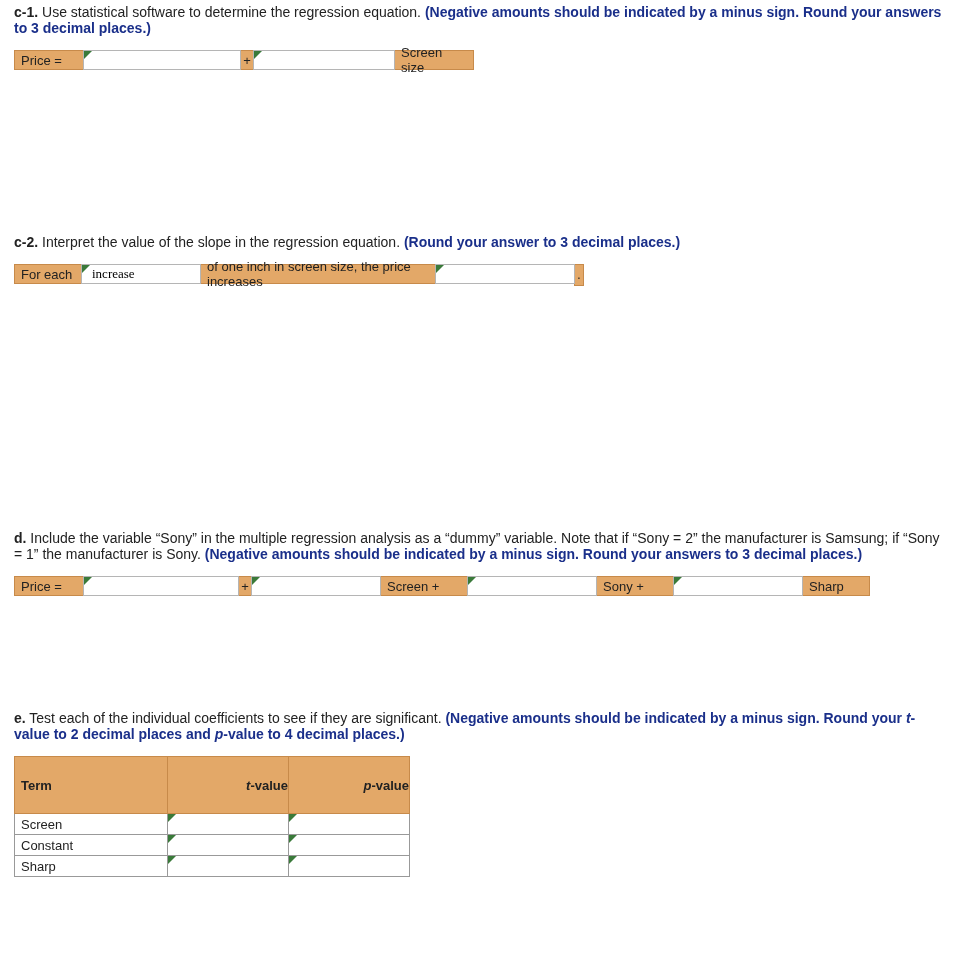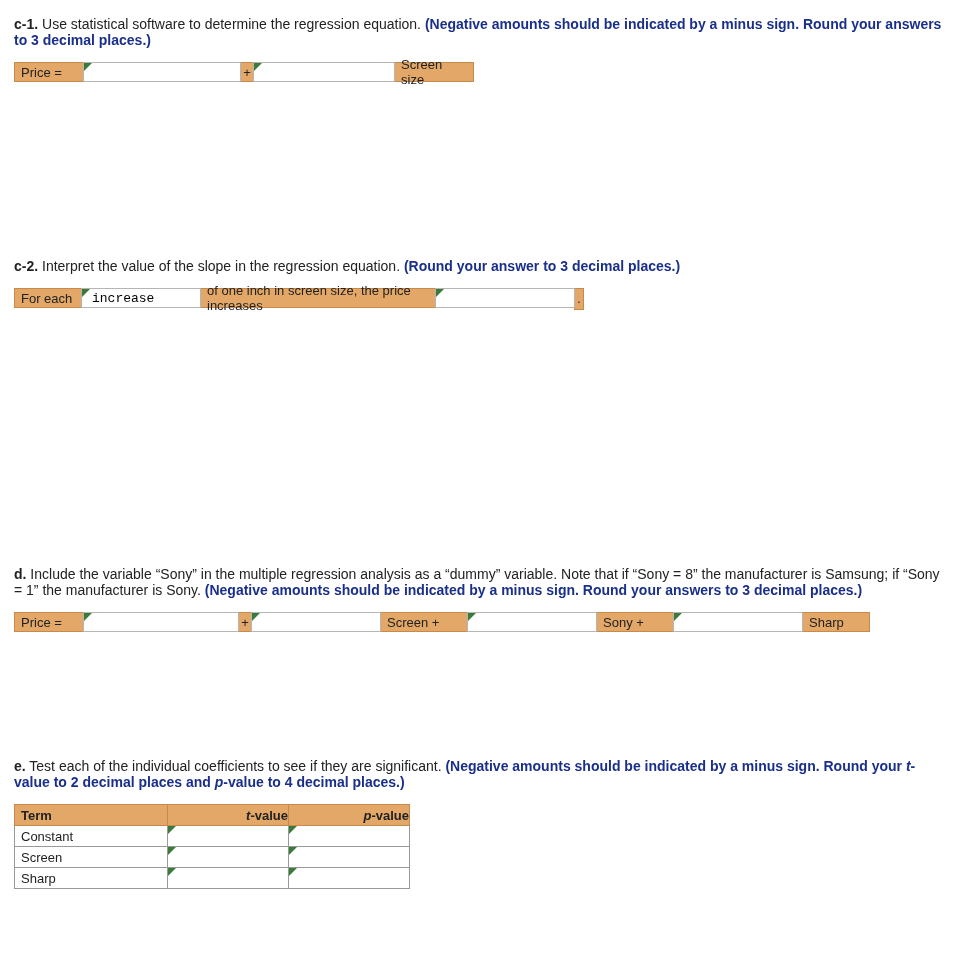--- a/index.html
+++ b/index.html
@@ -1,34 +1,34 @@
 <!DOCTYPE html>
 <html><head>
 <meta charset="utf-8">
 <style>
 html,body{margin:0;padding:0;font-family:Arial,Helvetica,sans-serif;font-size:14px;color:#222;background:#fff}
 .page{width:957px;padding:0 14px 20px 14px;box-sizing:border-box}
-.q{margin-top:16px}
+.q{margin-top:4px}
 .q-label{font-weight:bold}
 .q-text{color:#222}
 .bold-blue{color:#1a2f8a;font-weight:bold}
 .row{display:flex;align-items:flex-start;margin-top:14px}
 .cell{border:1px solid #999;display:flex;align-items:center;padding:0 6px;height:20px;font-size:13px;box-sizing:border-box}
 .lab{background:#e3a868;border-color:#c78a4a}
 .in-cell{background:#fff;border-color:#b5b5b5;margin-left:-1px;position:relative;padding:0}
 .in-cell::before{content:"";position:absolute;left:0;top:0;border-top:8px solid #3a7a3a;border-right:8px solid transparent}
-.in-cell input{border:none;outline:none;width:100%;height:100%;padding:0 4px 0 10px;font-size:13px;font-family:Liberation Mono, monospace;background:transparent}
+.in-cell input{border:none;outline:none;width:100%;height:100%;padding:0 4px 0 10px;font-size:13px;font-family:Liberation Serif, serif;background:transparent}
 .plus{background:#e3a868;border-color:#c78a4a;margin-left:-1px;justify-content:center}
 .spacer{height:160px}
 .spacer-lg{height:240px}
 .spacer-md{height:110px}
 table.tv{border-collapse:collapse;margin-top:14px}
 table.tv th,table.tv td{border:1px solid #999;font-size:13px;height:20px;padding:0}
 table.tv th{background:#e3a868;border-color:#c78a4a;font-weight:bold;text-align:right}
-table.tv th.left{text-align:left;padding:0 6px}
+table.tv th.left{text-align:left;padding:18px 6px}
 table.tv td.term{padding:0 6px}
 table.tv td.inp{position:relative;background:#fff}
 table.tv td.inp::before{content:"";position:absolute;left:0;top:0;border-top:8px solid #3a7a3a;border-right:8px solid transparent}
 table.tv td.inp input{border:none;outline:none;width:100%;height:100%;padding:0 4px 0 10px;font-size:13px;font-family:inherit;background:transparent;box-sizing:border-box}
 .tiny-dot{border:1px solid #c78a4a;background:#e3a868;margin-left:-1px;width:8px;height:20px;display:flex;align-items:center;justify-content:center;font-size:12px}
 </style>
 </head>
 <body>
 <div class="page">
 
@@ -60,21 +60,21 @@
   <div class="cell lab" style="width:236px;margin-left:-1px">of one inch in screen size, the price increases</div>
   <div class="cell in-cell" style="width:140px">
         <input value="" style="">
       </div>
   <div class="tiny-dot">.</div>
 </div>
 
 <div class="spacer-lg"></div>
 
 <div class="q">
-  <span class="q-label">d.</span><span class="q-text"> Include the variable “Sony” in the multiple regression analysis as a “dummy” variable. Note that if “Sony = 8” the manufacturer is Samsung; if “Sony = 1” the manufacturer is Sony. </span><span class="bold-blue">(Negative amounts should be indicated by a minus sign. Round your answers to 3 decimal places.)</span>
+  <span class="q-label">d.</span><span class="q-text"> Include the variable “Sony” in the multiple regression analysis as a “dummy” variable. Note that if “Sony = 2” the manufacturer is Samsung; if “Sony = 1” the manufacturer is Sony. </span><span class="bold-blue">(Negative amounts should be indicated by a minus sign. Round your answers to 3 decimal places.)</span>
 </div>
 <div class="row">
   <div class="cell lab" style="width:70px">Price =</div>
   <div class="cell in-cell" style="width:156px">
         <input value="" style="">
       </div>
   <div class="cell plus" style="width:12px">+</div>
   <div class="cell in-cell" style="width:130px">
         <input value="" style="">
       </div>
@@ -96,26 +96,26 @@
 </div>
 
 <table class="tv">
   <tbody>
         <tr>
     <th class="left" style="width:140px">Term</th>
     <th style="width:120px"><span class="it" style="font-style:italic">t</span><span>-value</span></th>
     <th style="width:120px"><span class="it" style="font-style:italic">p</span><span>-value</span></th>
   </tr>
   <tr>
-    <td class="term">Constant</td>
+    <td class="term">Screen</td>
     <td class="inp"><input value="" style=""></td>
     <td class="inp"><input value="" style=""></td>
   </tr>
   <tr>
-    <td class="term">Screen</td>
+    <td class="term">Constant</td>
     <td class="inp"><input value="" style=""></td>
     <td class="inp"><input value="" style=""></td>
   </tr>
   <tr>
     <td class="term">Sharp</td>
     <td class="inp"><input value="" style=""></td>
     <td class="inp"><input value="" style=""></td>
   </tr>
 </tbody>
     </table>

